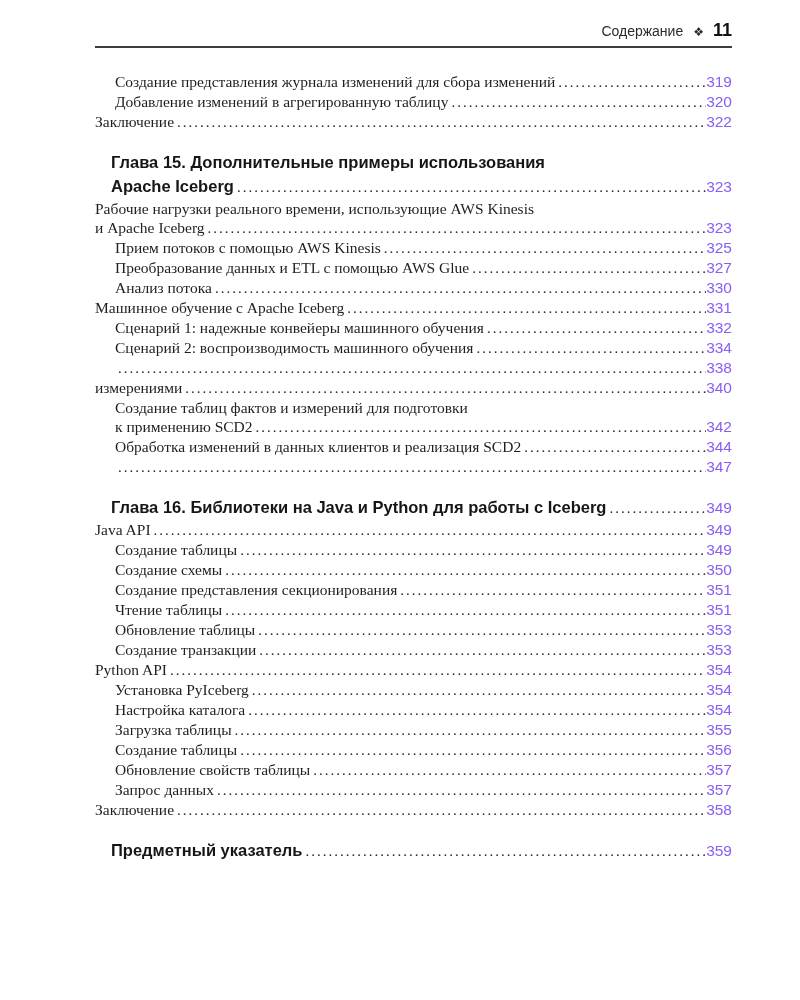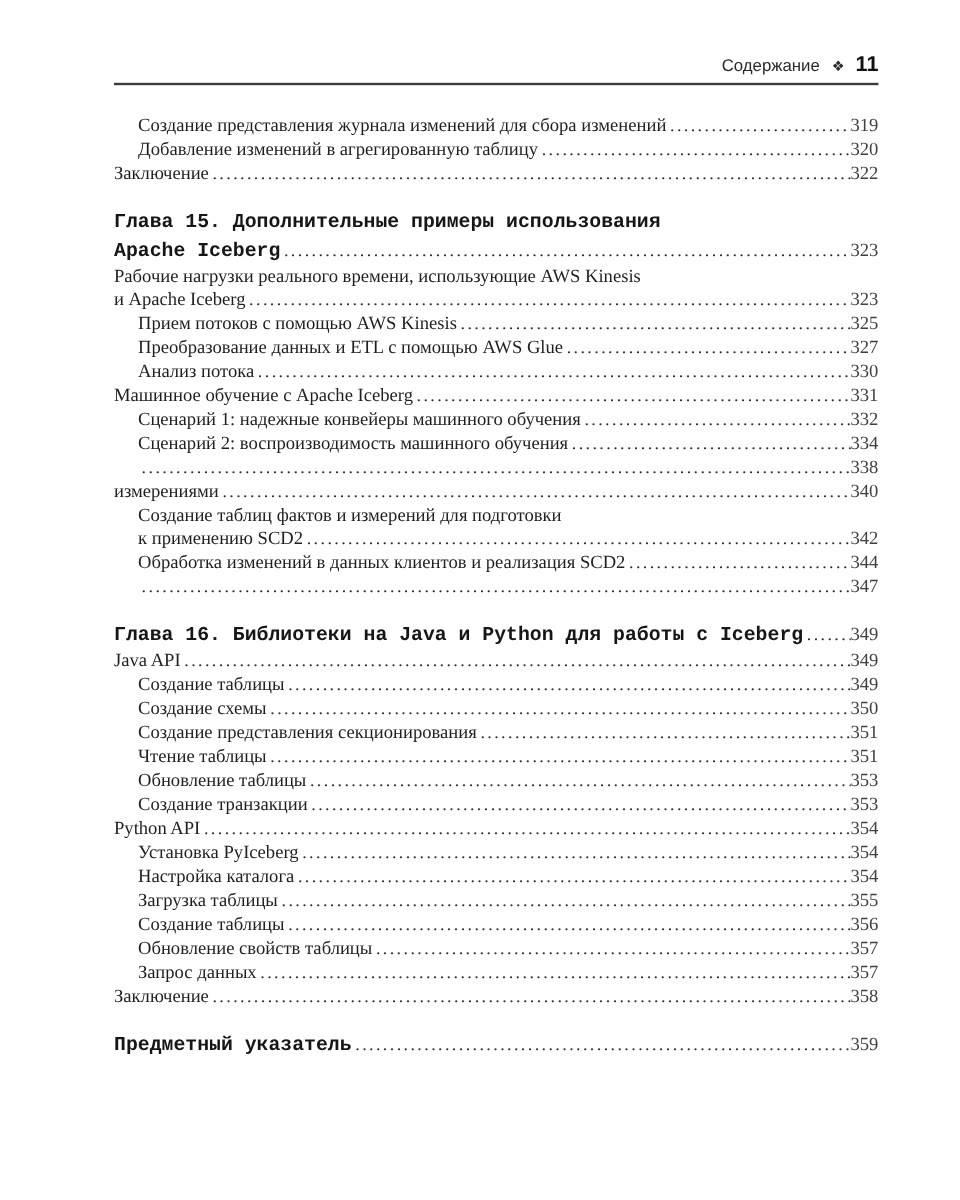--- a/index.html
+++ b/index.html
@@ -6,21 +6,21 @@
   body {
     width: 800px; height: 1000px;
     background: #ffffff;
     font-family: "Liberation Serif", "DejaVu Serif", serif;
     color: #1f1f1f;
     overflow: hidden;
   }
   .page {
     box-sizing: border-box;
     width: 800px; height: 1000px;
-    padding: 43px 68px 0 95px;
+    padding: 20px 68px 0 95px;
   }
   .content { width: 637px; }
 
   
   .header-row {
     display: flex;
     justify-content: flex-end;
     align-items: baseline;
     font-family: "Liberation Sans", "DejaVu Sans", sans-serif;
     color: #2a2a2a;
@@ -40,44 +40,45 @@
   .toc-entry.indent-1 { padding-left: 20px; }
   .toc-entry.gap { margin-top: 18px; }
   .toc-line {
     display: flex;
     align-items: baseline;
     line-height: 19px;
     white-space: nowrap;
   }
   .toc-entry.bold .toc-line { line-height: 24px; }
   .toc-entry.bold .toc-text {
-    font-family: Liberation Mono, monospace;
+    font-family: Liberation Sans, sans-serif;
     font-weight: 700;
     font-size: 16.5px;
     color: #161616;
+    margin-left: 16px;
   }
   .toc-text { flex: 0 0 auto; }
   .leader {
     flex: 1 1 auto;
     min-width: 0;
     overflow: hidden;
     white-space: nowrap;
     letter-spacing: 2px;
     padding: 0 2px 0 3px;
     color: #2b2b2b;
     font-size: 15px;
     font-family: "Liberation Serif", "DejaVu Serif", serif;
     font-weight: 400;
   }
   .pageno {
     flex: 0 0 auto;
-    font-family: Liberation Serif, serif;
+    font-family: Liberation Sans, sans-serif;
     font-weight: 400;
     font-size: 15.5px;
-    color: #404040;
+    color: #8b5cf6;
   }
 </style>
 </head>
 <body>
 
 <div class="page">
   <div class="content">
     <div class="header-row">
       <span class="running-title">Содержание</span>
       <span class="diamond">❖</span>

